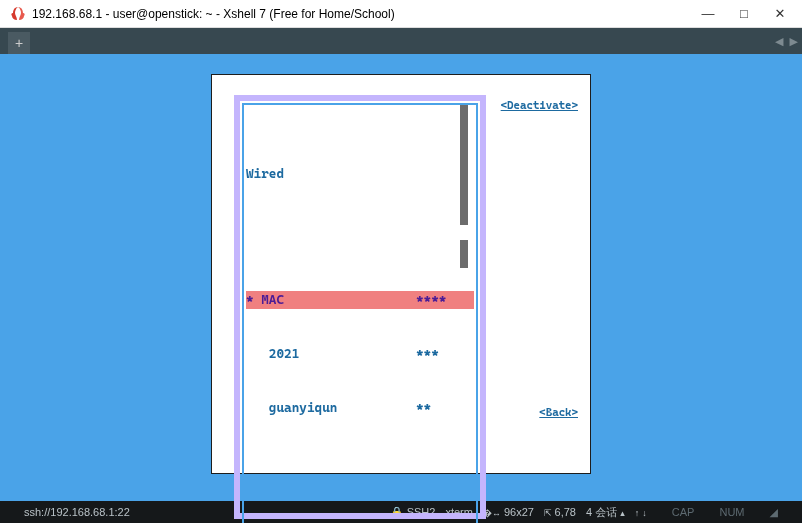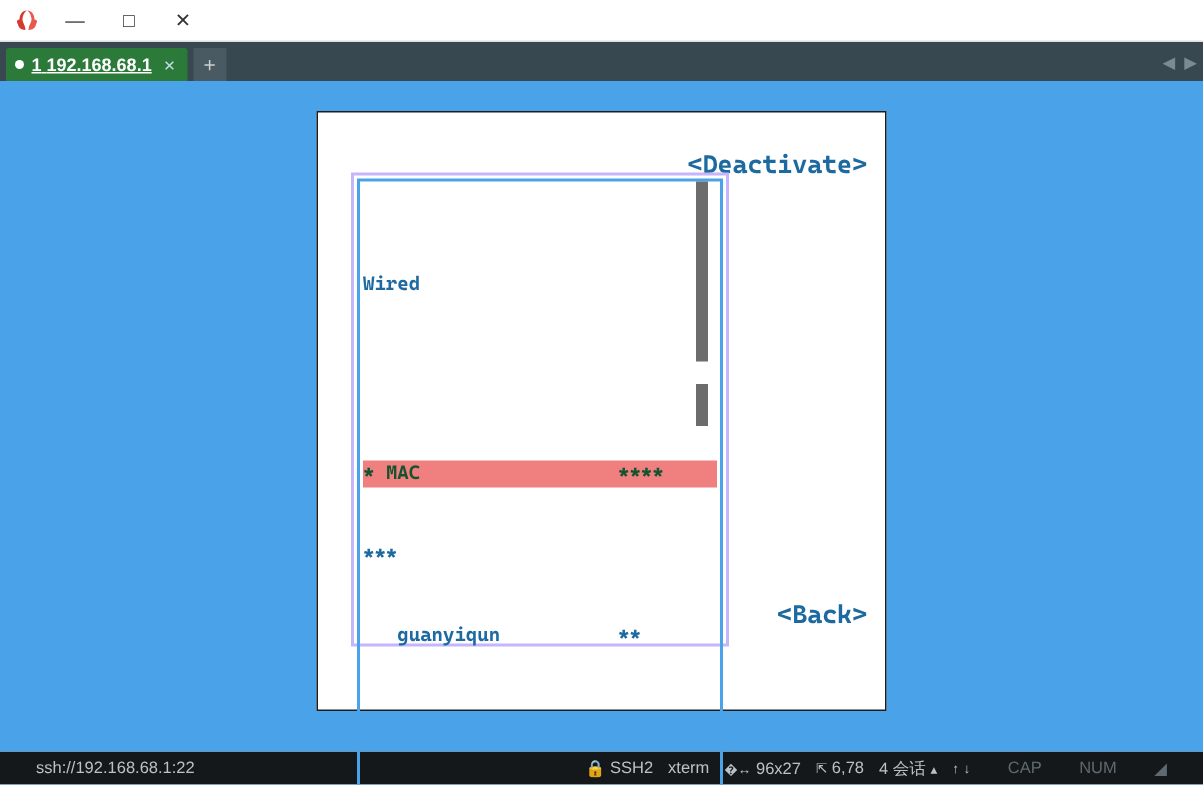--- a/index.html
+++ b/index.html
@@ -13,61 +13,57 @@
   .tabbar { height: 26px; background: #374850; display: flex; align-items: center; padding-left: 4px; position: relative; }
   .tab { display: flex; align-items: center; height: 22px; padding: 0 8px 0 6px; background: #2b7a3a; color: #fff; font-size: 12px; border-top-left-radius: 2px; border-top-right-radius: 2px; margin-top: 4px; }
   .tab .dot { width: 6px; height: 6px; background: #fff; border-radius: 50%; margin-right: 5px; }
   .tab .lbl { text-decoration: underline; font-weight: bold; }
   .tab .close { margin-left: 8px; color: #cde; font-size: 13px; }
   .tab-plus { width: 22px; height: 22px; margin-left: 4px; margin-top: 4px; background: #4a5a62; color: #ccc; display: flex; align-items: center; justify-content: center; font-size: 14px; }
   .tab-arrows { position: absolute; right: 4px; display: flex; gap: 6px; color: #7d8a90; font-size: 11px; }
   .terminal { flex: 1; background: #4aa3e8; position: relative; display: flex; justify-content: center; }
   .term-panel { position: absolute; top: 20px; width: 380px; height: 400px; background: #fff; border: 1px solid #1d1d1d; }
   .term-inner { position: absolute; top: 8px; left: 8px; right: 8px; bottom: 8px; }
-  .frame-outer { position: absolute; top: 32px; left: 14px; width: 252px; height: 316px; border: 2px solid #c4b5fd; }
+  .frame-outer { position: absolute; top: 12px; left: 14px; width: 252px; height: 424px; border: 6px solid #c4b5fd; }
   .frame-inner { position: absolute; inset: 0px; border: 2px solid #4aa3e8; margin: 2px; padding: 6px 2px 6px 2px; }
   .mono { font-family: "Cascadia Mono", "Consolas", monospace; font-size: 13px; line-height: 18px; color: #1d6aa0; font-weight: bold; white-space: pre; }
   .row { display: flex; height: 18px; align-items: center; }
   .row .label { width: 170px; }
   .row .signal { width: 40px; text-align: left; }
-  .selected { background: #f08080; color: #14532d; align-items: flex-end; }
+  .selected { background: #f08080; color: #4c1d95; align-items: flex-end; }
   .scrollbar-col { position: absolute; right: 8px; top: 0; bottom: 0; width: 8px; }
   .sb-seg { position: absolute; left: 0; width: 8px; background: #6c6c6c; }
-  .btn-label { position: absolute; font-family: "Cascadia Mono","Consolas",monospace; font-size: 17px; font-weight: bold; color: #1d6aa0; }
+  .btn-label { position: absolute; font-family: "Cascadia Mono","Consolas",monospace; font-size: 11px; font-weight: bold; color: #1d6aa0; text-decoration: underline; }
   .statusbar { height: 22px; background: #15181a; color: #b9c2c7; display: flex; align-items: center; font-size: 11px; padding: 0 24px; }
   .status-left { flex: 1; }
   .status-right { display: flex; align-items: center; gap: 10px; }
   .ssh-ico { display: inline-flex; align-items: center; gap: 3px; }
   .lock-ico { color: #f0b000; }
   .dim { color: #5d6a71; margin-left: 15px; }
   .arrow { font-size: 9px; }
 </style>
 </head>
 <body>
 
 <div class="titlebar">
   <span class="app-icon">
     <svg viewBox="0 0 16 16">
         <path d="M8 1 C 4 1 3 5 3 7 C 1 7 1 9 2 10 C 2 12 4 14 7 14 C 7 11 5 9 5 7 C 5 5 6 2 8 1 Z" fill="#d63a2e"></path>
         <path d="M8 1 C 12 1 13 5 13 7 C 15 7 15 9 14 10 C 14 12 12 14 9 14 C 9 11 11 9 11 7 C 11 5 10 2 8 1 Z" fill="#e85a4e"></path>
       </svg>
   </span>
+  <span class="title-text">192.168.68.1 - user@openstick: ~ - Xshell 7 (Free for Home/School)</span>
   <div class="win-btns">
     <div class="win-btn">—</div>
     <div class="win-btn">□</div>
     <div class="win-btn">✕</div>
   </div>
 </div>
 
 <div class="tabbar">
-  <div class="tab">
-    <span class="dot"></span>
-    <span class="lbl"><span>1</span> <span>192.168.68.1</span></span>
-    <span class="close">×</span>
-  </div>
   <div class="tab-plus">+</div>
   <div class="tab-arrows">
     <span>◀</span>
     <span>▶</span>
   </div>
 </div>
 
 <div class="terminal">
   <div class="term-panel">
     <div class="term-inner">
@@ -76,21 +72,21 @@
 
       <div class="btn-label" style="right:4px; bottom:46px;">&lt;Back&gt;</div>
 
       <div class="frame-outer">
         <div class="frame-inner mono" style="position:relative;">
           
           <div class="row"><span>Wired</span></div>
           <div class="row"></div>
           
           <div class="row selected"><span class="label"><span>*</span> <span>MAC</span></span><span class="signal">****</span></div>
-          <div class="row"><span class="signal">***</span></div>
+          <div class="row"><span class="label">&nbsp;&nbsp;&nbsp;<span>2021</span></span><span class="signal">***</span></div>
           <div class="row"><span class="label">&nbsp;&nbsp;&nbsp;<span>guanyiqun</span></span><span class="signal">**</span></div>
           
           
           
           
           
           
           
           
           

